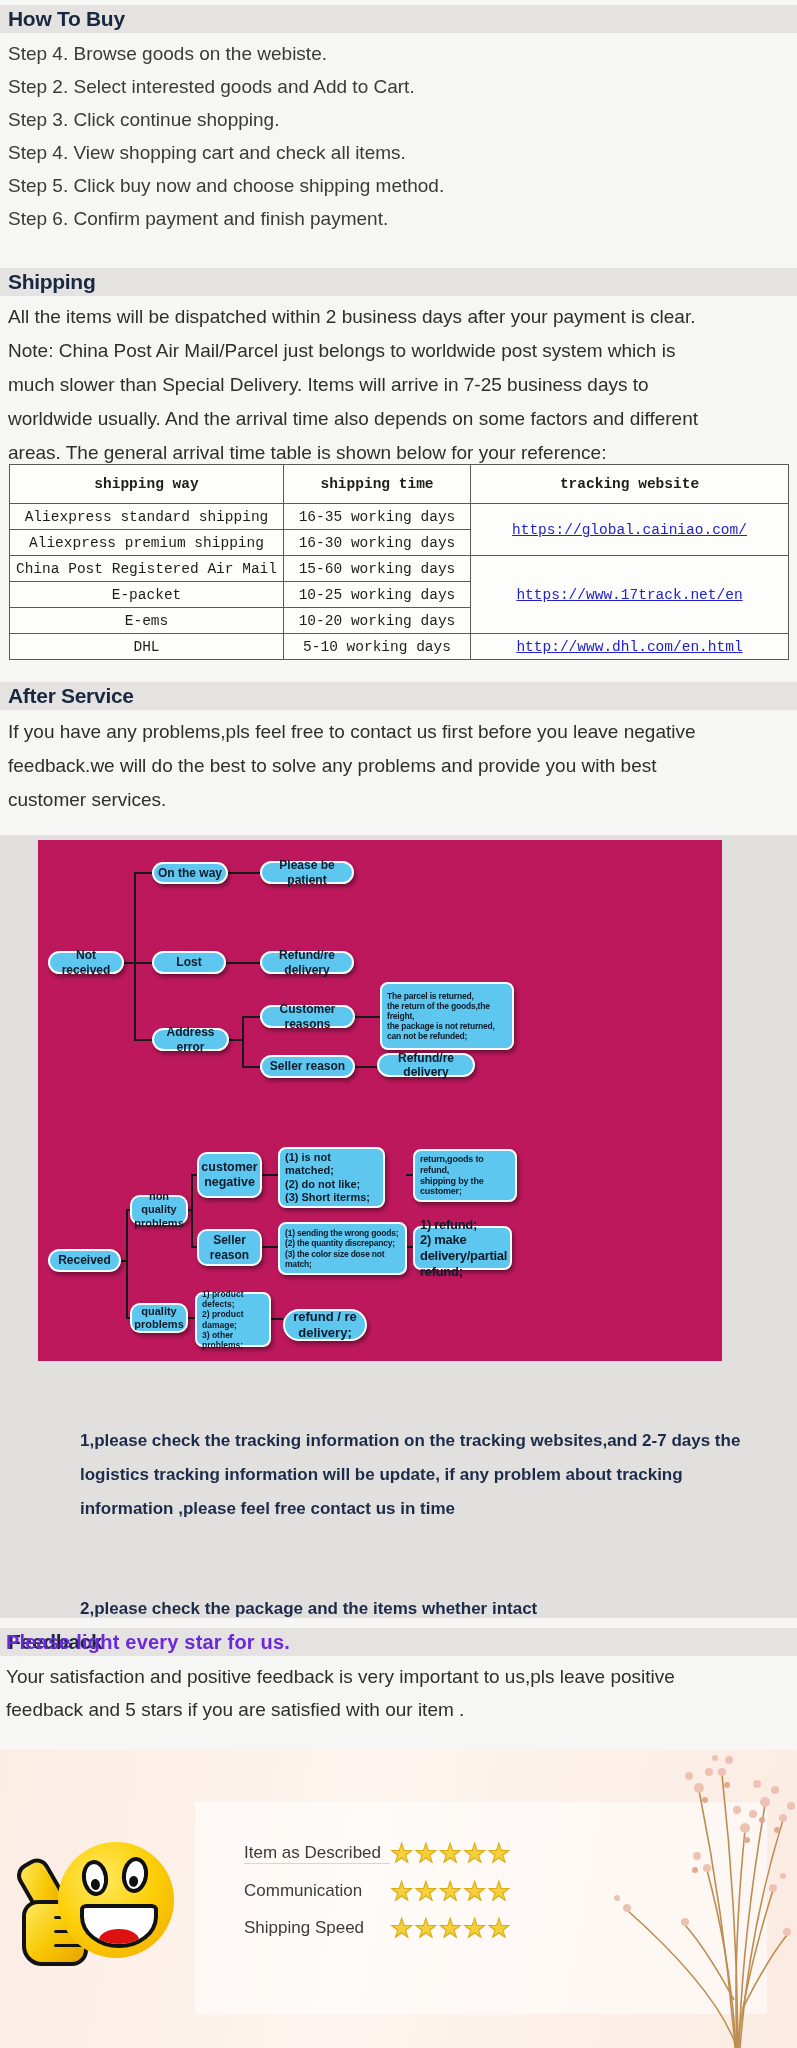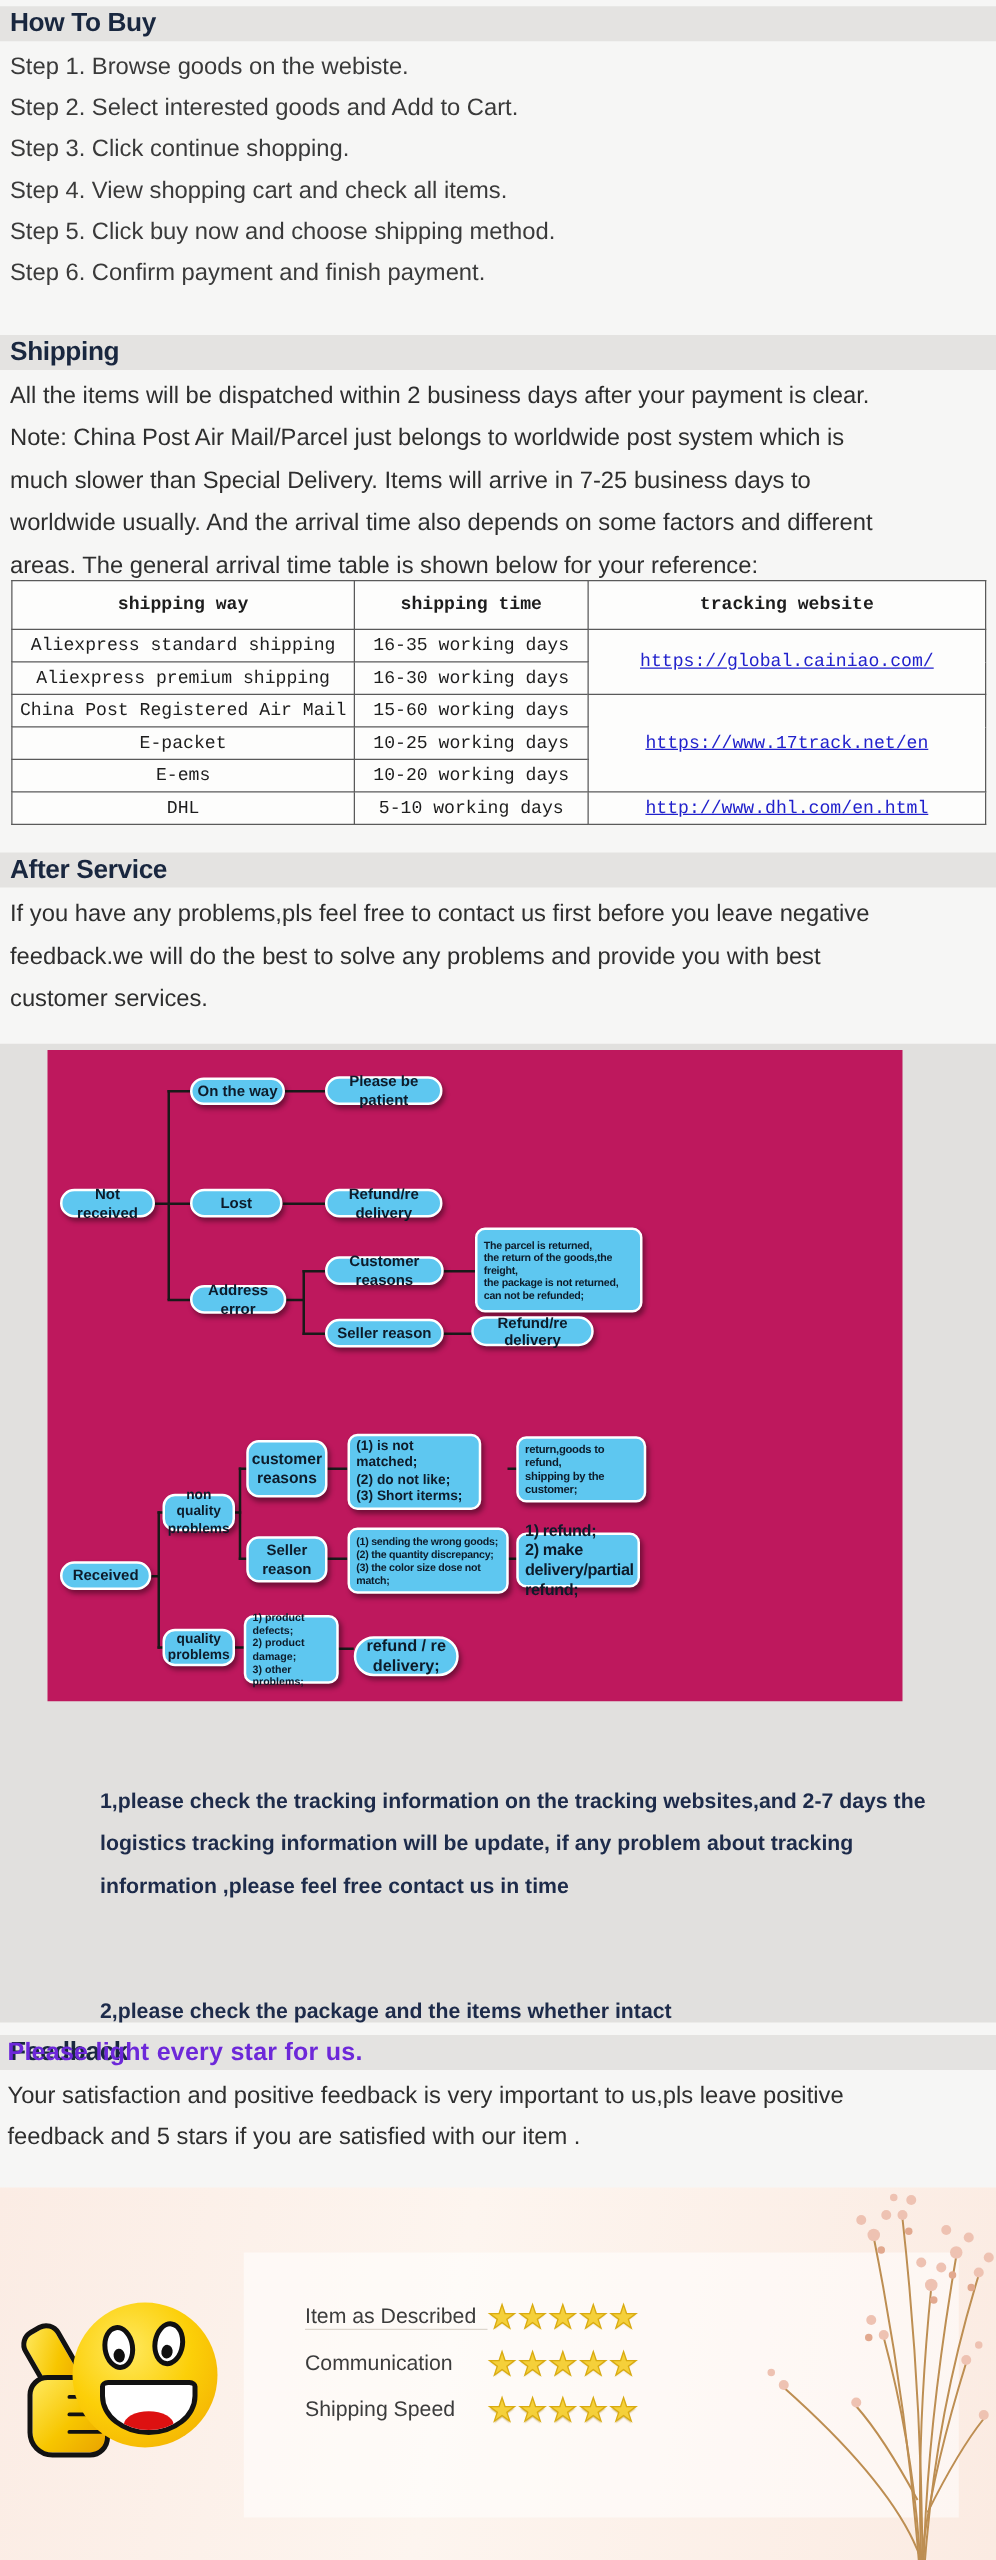--- a/index.html
+++ b/index.html
@@ -68,21 +68,21 @@
 </style>
 </head>
 <body>
 
 <div id="page">
 
   <div class="bar" style="top:5px;">
     <span class="t">How To Buy</span>
   </div>
   <div class="steps">
-    <div class="step">Step 1. Browse goods on the webiste.</div>
+    <div class="step">Step 4. Browse goods on the webiste.</div>
     <div class="step">Step 2. Select interested goods and Add to Cart.</div>
     <div class="step">Step 3. Click continue shopping.</div>
     <div class="step">Step 4. View shopping cart and check all items.</div>
     <div class="step">Step 5. Click buy now and choose shipping method.</div>
     <div class="step">Step 6. Confirm payment and finish payment.</div>
   </div>
 
   <div class="bar" style="top:268px;">
     <span class="t">Shipping</span>
   </div>
@@ -187,21 +187,21 @@
       <div class="cl" style="left:368px;top:406px;width:8px;height:2px;"></div>
       <div class="cl" style="left:148px;top:477px;width:10px;height:2px;"></div>
       <div class="cl" style="left:231px;top:478px;width:14px;height:2px;"></div>
 
       <div class="node pill" style="left:10px;top:409px;width:73px;height:23px;">Received</div>
       <div class="node bxc" style="left:92px;top:355px;width:58px;height:30px;font-size:11px;">non quality
 problems</div>
       <div class="node bxc" style="left:92px;top:463px;width:58px;height:30px;font-size:11px;">quality
 problems</div>
       <div class="node bxc" style="left:159px;top:312px;width:65px;height:46px;font-size:12.5px;">customer
-reasons</div>
+negative</div>
       <div class="node bxc" style="left:159px;top:389px;width:65px;height:37px;font-size:12px;">Seller reason</div>
       <div class="node bx" style="left:240px;top:307px;width:107px;height:61px;font-size:11px;">(1) is not matched;
 (2) do not like;
 (3) Short iterms;</div>
       <div class="node bx" style="left:375px;top:309px;width:104px;height:53px;font-size:9px;letter-spacing:-0.2px;">return,goods to refund,
 shipping by the customer;</div>
       <div class="node bx" style="left:240px;top:382px;width:129px;height:53px;font-size:8.5px;letter-spacing:-0.2px;">(1) sending the wrong goods;
 (2) the quantity discrepancy;
 (3) the color size dose not match;</div>
       <div class="node bx" style="left:375px;top:386px;width:99px;height:44px;font-size:13px;letter-spacing:-0.3px;">1) refund;

